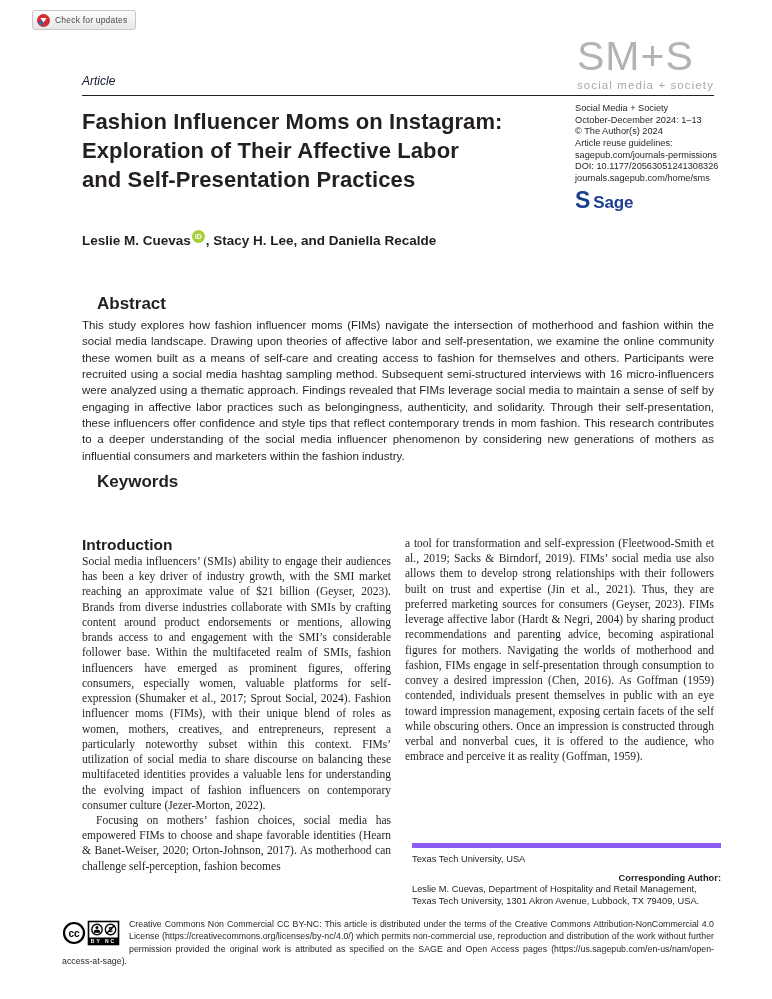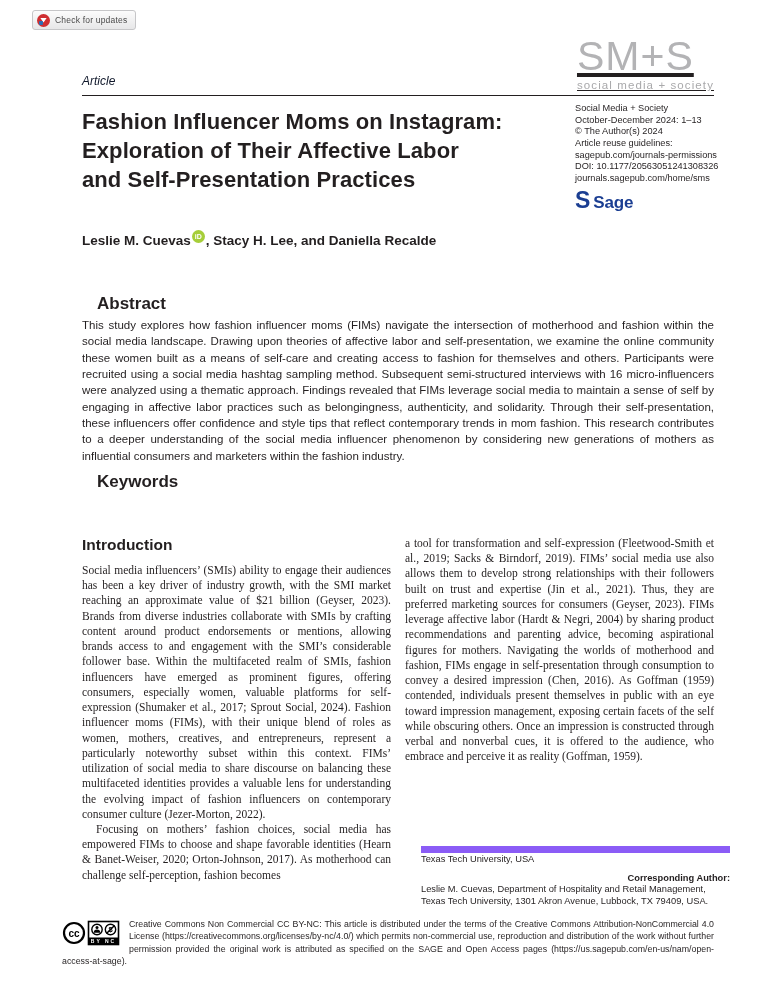--- a/index.html
+++ b/index.html
@@ -19,21 +19,21 @@
     content:""; position:absolute; left:3px; top:4px; width:7px; height:5px;
     background:#fff; clip-path:polygon(0 0,100% 0,50% 100%);
   }
   .crossmark::after {
     content:""; position:absolute; left:1.5px; bottom:1.5px; width:4px; height:4px;
     background:#2c6cb5; border-radius:1px;
   }
   .check-badge span { font-size:8.5px; color:#4a4a4a; letter-spacing:.2px; }
 
   
-  .logo-block { position:absolute; right:58px; top:36px; text-align:left;text-decoration:underline; }
+  .logo-block { position:absolute; right:58px; top:36px; text-align:left; }
   .logo-main { font-size:41px; line-height:1; font-weight:500; color:#b3b3b5; letter-spacing:1px; }
   .logo-sub { font-size:11.5px; color:#a9a9ab; letter-spacing:1.1px; margin-top:2px; }
 
   .article-label { position:absolute; left:82px; top:74px; font-size:12px; font-style:italic; color:#0f172a; }
   .top-rule { position:absolute; left:82px; top:95px; width:632px; height:0; border-top:1.4px solid #231f20; }
 
   .article-title { position:absolute; left:82px; top:107px; width:520px;
     font-size:22px; font-weight:bold; line-height:1.32; color:#231f20; letter-spacing:.1px; }
 
   
@@ -54,27 +54,27 @@
   
   .abstract { position:absolute; left:82px; top:294px; width:632px; }
   .sec-head { font-size:17px; font-weight:bold; margin-bottom:3px;margin-left:15px; }
   .sans-body { font-size:11.5px; line-height:1.42; text-align:justify; color:#231f20; }
   .keywords { position:absolute; left:82px; top:472px; width:632px; }
   .keywords .kw { font-size:11.5px; line-height:1.4; }
 
   
   .columns { position:absolute; left:82px; top:536px; width:632px; display:flex; gap:14px; }
   .col { width:309px; }
-  .intro-head { font-size:15.5px; font-weight:bold; margin-bottom:9px; }
+  .intro-head { font-size:15.5px; font-weight:bold; margin-bottom:0; }
   .serif-body { font-family:"Liberation Serif", serif; font-size:11.5px; line-height:1.325; text-align:justify; color:#231f20; }
   .serif-body p.indent { text-indent:14px; }
   .col-right { position:relative; height:372px; }
 
   
-  .footnote { position:absolute; left:16px; bottom:0; width:309px; border-top:7px solid #8b5cf6; }
+  .footnote { position:absolute; left:7px; bottom:0; width:309px; border-top:5px solid #8b5cf6; padding-top:5px; }
   .footnote .aff { font-size:9.3px; line-height:1.3; }
   .footnote .corr-head { font-size:9.3px; font-weight:bold; margin-top:8px;text-align:right; }
   .footnote .corr { font-size:9.3px; line-height:1.35; }
   .footnote .email { font-size:9.3px; line-height:1.35; }
   .footnote .email a { color:#231f20; text-decoration:none; }
 
   
   .license { position:absolute; left:62px; top:918px; width:652px; font-size:8.8px; line-height:1.42; text-align:justify; color:#231f20; }
   .cc-badge { float:left; margin:2px 9px 2px 0; }
 

